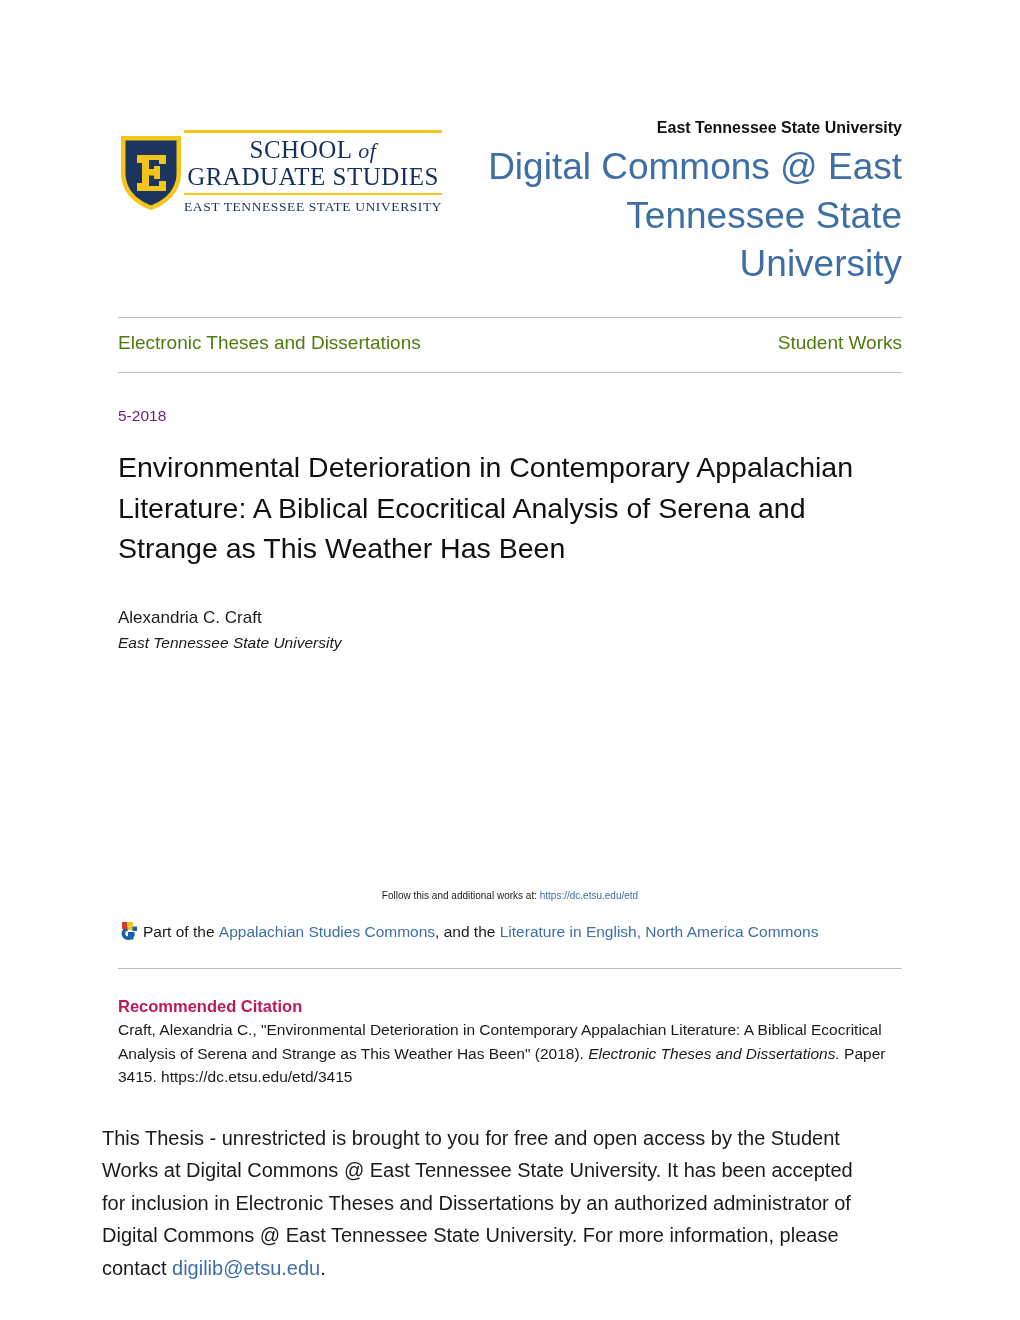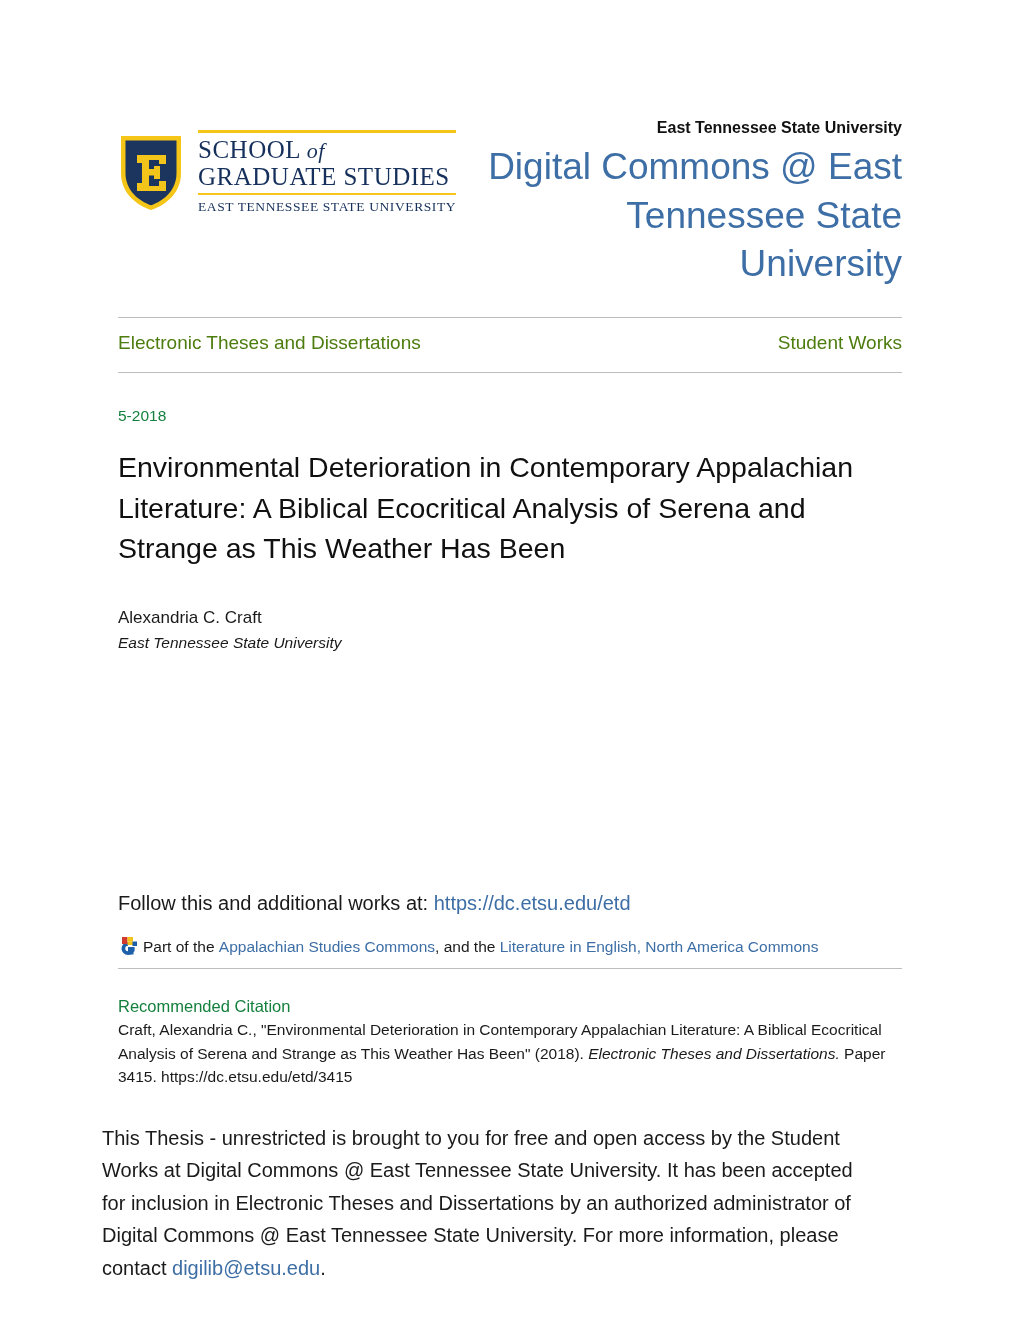--- a/index.html
+++ b/index.html
@@ -29,23 +29,24 @@
     display: flex;
     align-items: flex-start;
     justify-content: space-between;
     padding-top: 118px;
     gap: 20px;
   }
 
   .brand-lockup {
     display: flex;
     align-items: center;
-    gap: 14px;
+    gap: 0;
     flex: 0 0 auto;
     padding-top: 12px;
+    text-align: center;
   }
 
   .shield {
     width: 66px;
     height: 80px;
     flex: 0 0 auto;
   }
 
   .wordmark {
     display: flex;
@@ -126,21 +127,21 @@
     color: #3d6ea5;
   }
   .nav-row a {
     color: #4d7c0f;
     text-decoration: none;
   }
 
   
   .pub-date {
     font-size: 15.5px;
-    color: #15803d;
+    color: #701a75;
     margin: 34px 0 0 0;
   }
 
   .doc-title {
     font-size: 28.5px;
     font-weight: normal;
     color: #101010;
     line-height: 1.42;
     margin: 22px 0 16px 0;
     max-width: 790px;
@@ -163,23 +164,24 @@
   }
 
   
   .follow-block {
     position: absolute;
     left: 118px;
     right: 118px;
     top: 888px;
   }
   .follow-line {
-    font-size: 20px;
+    font-size: 10px;
     color: #1a1a1a;
     line-height: 1.5;
+    text-align: center;
   }
   .commons-line {
     font-size: 15.5px;
     color: #1a1a1a;
     line-height: 1.5;
     margin-top: 17px;
     display: flex;
     align-items: center;
     text-align: center;
   }
@@ -199,23 +201,23 @@
 
   
   .citation-block {
     position: absolute;
     left: 118px;
     right: 118px;
     top: 968px;
   }
   .cite-heading {
     font-size: 16.5px;
-    color: #15803d;
+    color: #be185d;
     margin: 28px 0 2px 0;
-    font-weight: normal;
+    font-weight: bold;
   }
   .cite-body {
     font-size: 15.5px;
     color: #1a1a1a;
     line-height: 1.52;
     max-width: 780px;
   }
   .cite-body .ital { font-style: italic; }
 
   

